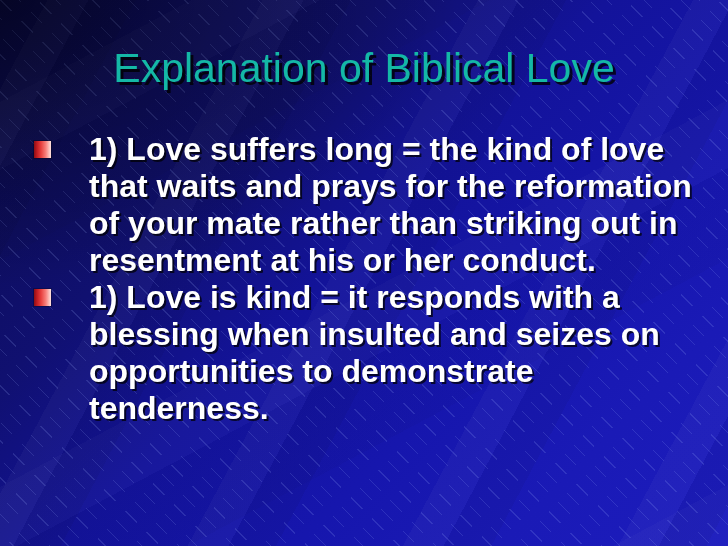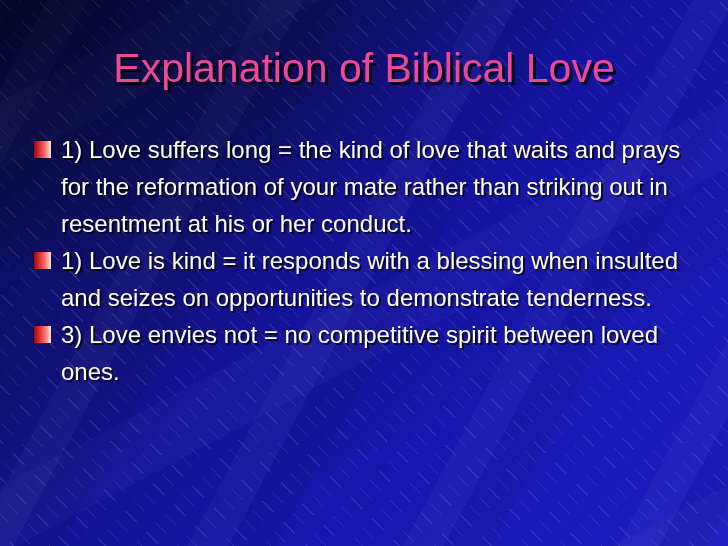--- a/index.html
+++ b/index.html
@@ -116,21 +116,21 @@
     width: 100%;
     height: 100%;
   }
 
   .slide-title {
     position: absolute;
     left: 0;
     top: 44px;
     width: 728px;
     text-align: center;
-    color: #ec4899;
+    color: #14b8a6;
     font-size: 41px;
     line-height: 48px;
     font-weight: normal;
     letter-spacing: 0px;
     text-shadow: 3px 3px 0px rgba(0,0,0,0.78);
     white-space: nowrap;
   }
 
   .body-list {
     position: absolute;
@@ -157,24 +157,25 @@
       #e8413f 42%,
       #f8817c 70%,
       #fdc3bd 90%,
       #ffe3df 100%);
     box-shadow: 0px 0px 0px 1px rgba(0,0,0,0.25);
   }
 
   .bullet-text {
     flex: 1 1 auto;
     color: #ffffff;
-    font-size: 24px;
+    font-size: 32px;
     line-height: 37px;
-    font-weight: normal;
+    font-weight: bold;
     text-shadow: 2px 2px 0px rgba(0,0,0,0.72);
+    margin-left: 28px;
   }
 </style>
 </head>
 <body>
 
 <div id="slide">
 
   <div class="bg-layer bg-base"></div>
   <div class="bg-layer bg-bands"></div>
   <div class="bg-layer bg-bands2"></div>
@@ -190,20 +191,16 @@
       <div class="bullet-row">
         <span class="bullet-marker"></span>
         <span class="bullet-text">1) Love suffers long = the kind of love that waits and prays for the reformation of your mate rather than striking out in resentment at his or her conduct.</span>
       </div>
 
       <div class="bullet-row">
         <span class="bullet-marker"></span>
         <span class="bullet-text">1) Love is kind = it responds with a blessing when insulted and seizes on opportunities to demonstrate tenderness.</span>
       </div>
 
-      <div class="bullet-row">
-        <span class="bullet-marker"></span>
-        <span class="bullet-text">3) Love envies not = no competitive spirit between loved ones.</span>
-      </div>
 
     </div>
   </div>
 </div>
 
 </body></html>

